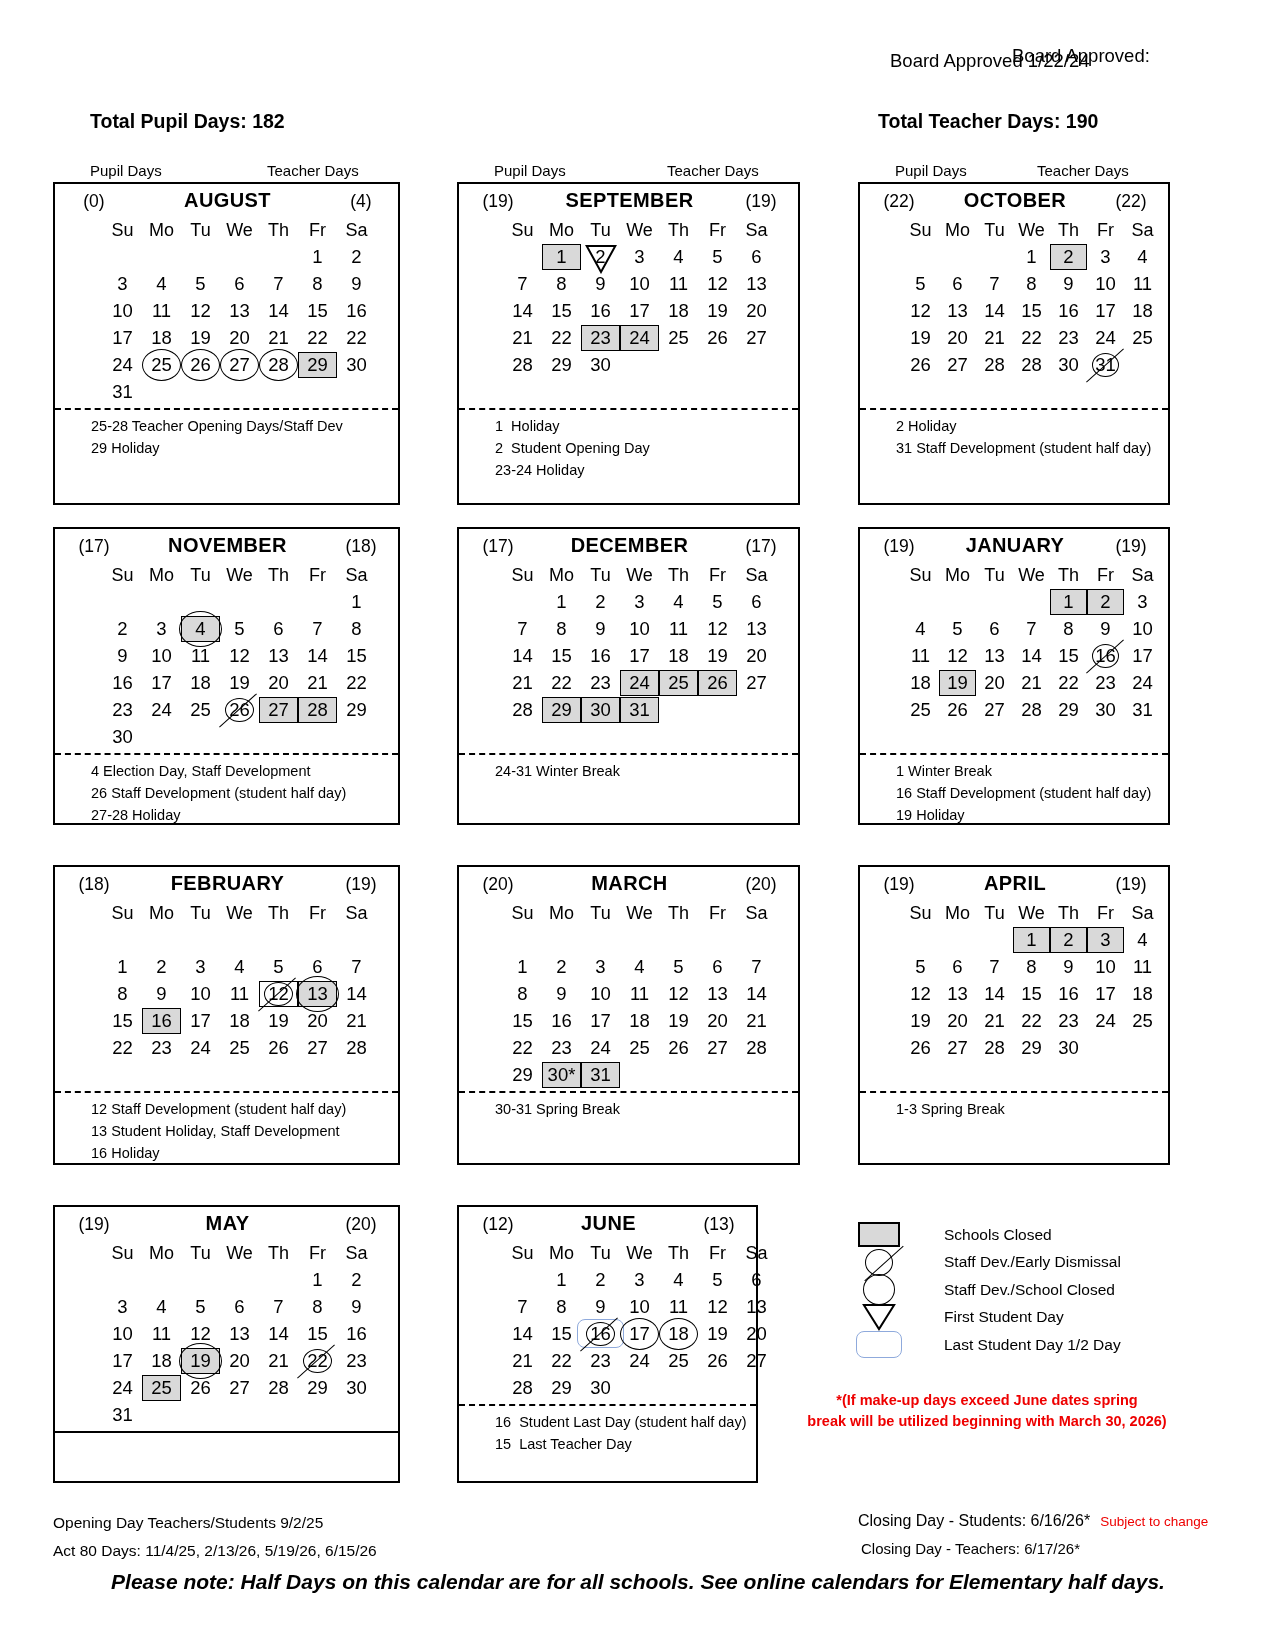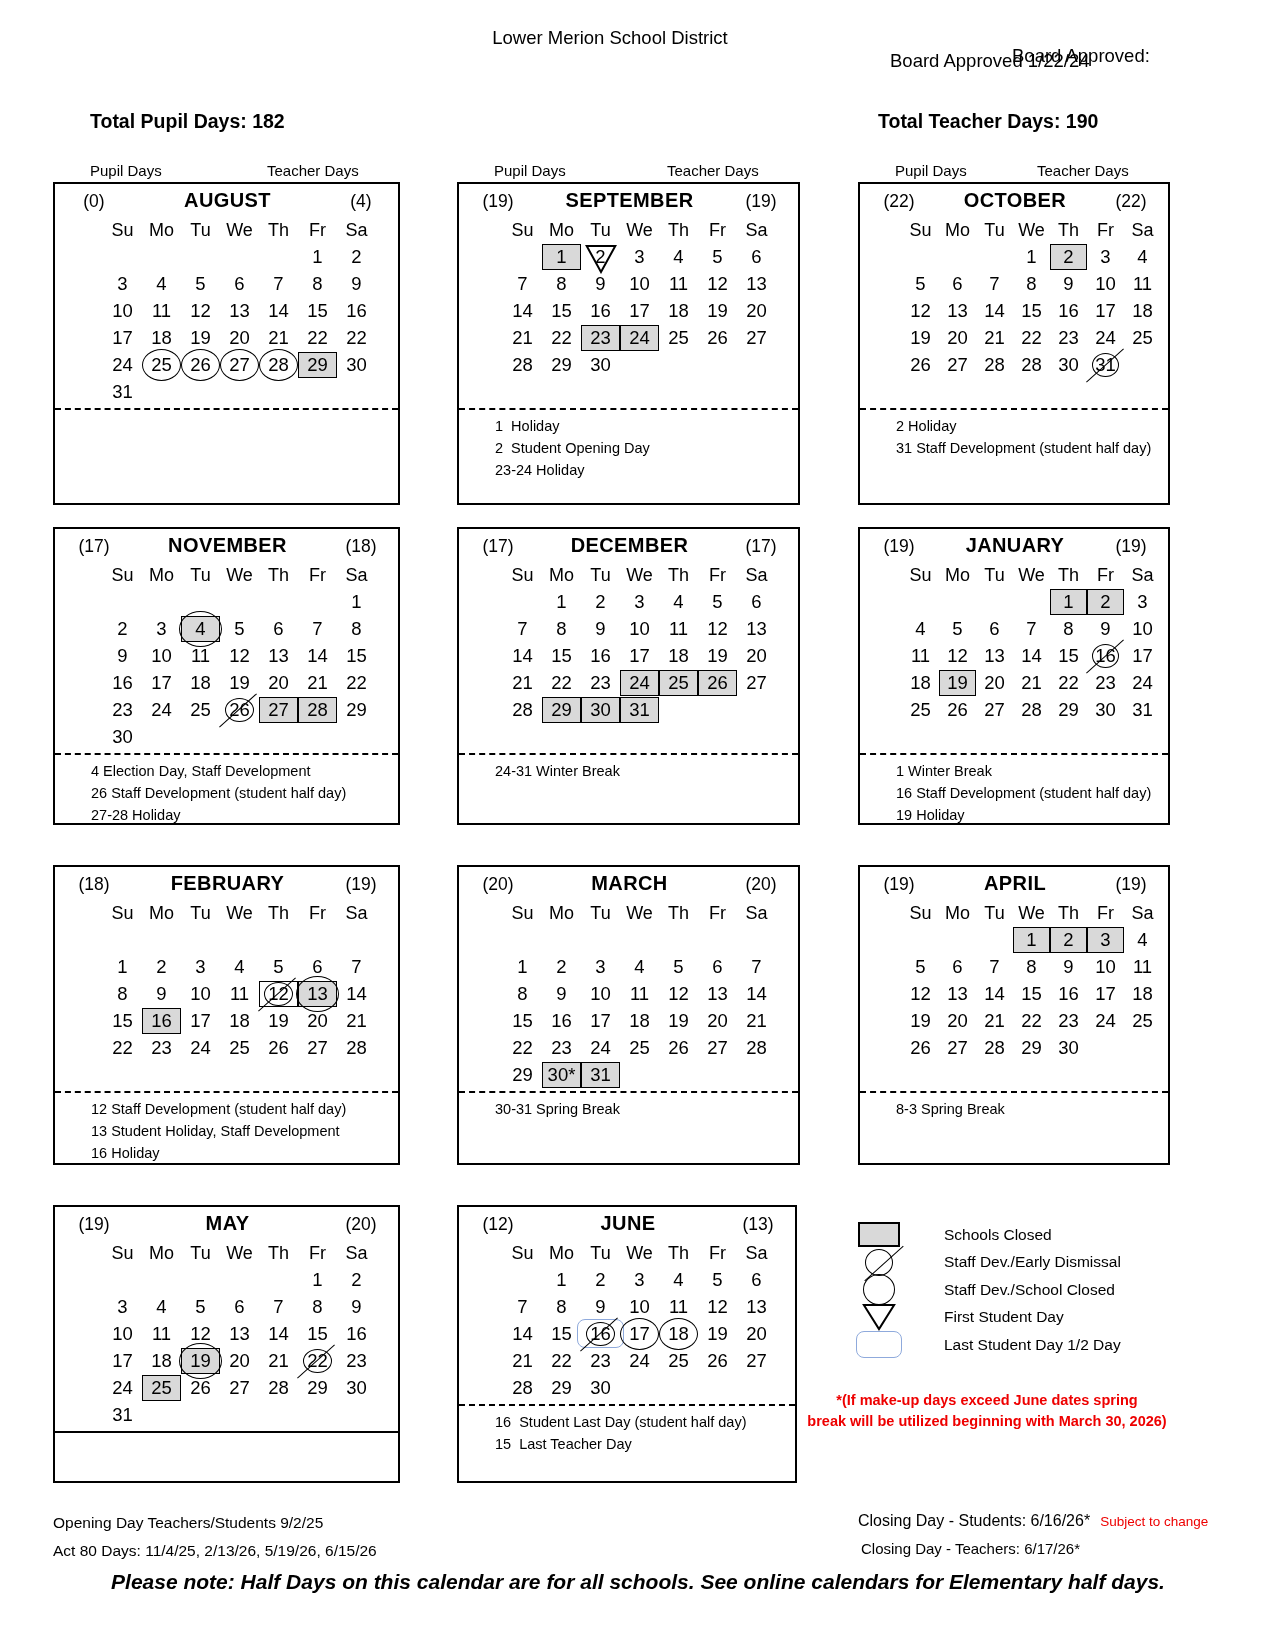--- a/index.html
+++ b/index.html
@@ -78,21 +78,20 @@
   .closing1 { left:858px; top:1512px; font-size:16px; }
   .closing2 { left:861px; top:1540px; font-size:15px; }
   .subject { color:var(--accent-red,#ee0000); font-size:13.5px; margin-left:10px; }
   .bottom-note { left:0; top:1570px; width:1276px; text-align:center;
                  font-weight:bold; font-style:italic; font-size:21px; }
 </style>
 </head>
 <body>
 
 <div class="abs title-block">
-  <div class="district">Lower Merion School District</div>
 </div>
 <div class="abs ba1">Board Approved 1/22/24</div>
 <div class="abs ba2">Board Approved:</div>
 <div class="abs total-pupil">Total Pupil Days:  182</div>
 <div class="abs total-teacher">Total Teacher Days:  190</div>
 
 <div id="labels-layer">
     <div class="abs col-label" style="left: 90px; top: 162px;">Pupil Days</div>
     <div class="abs col-label" style="left: 267px; top: 162px;">Teacher Days</div>
     <div class="abs col-label" style="left: 494px; top: 162px;">Pupil Days</div>
@@ -255,20 +254,21 @@
           </div>
           <div class="cell">
             <span class="num"></span>
           </div>
           <div class="cell">
             <span class="num"></span>
           </div>
         </div>
       </div>
       <div class="sep"></div>
+      <div class="notes"><div>25-28 Teacher Opening Days/Staff Dev</div><div>29 Holiday</div></div>
     </div>
     <div class="month" style="left: 457px; top: 182px; width: 343px; height: 323px;">
       <div class="mhead">
         <span class="pcount">(19)</span>
         <span class="mname">SEPTEMBER</span>
         <span class="tcount">(19)</span>
       </div>
       <div class="wdays" style="grid-template-columns: repeat(7, 39px); margin-left: 44px;">
         <span>Su</span>
         <span>Mo</span>
@@ -1417,21 +1417,21 @@
           </div>
           <div class="cell">
             <span class="num"></span>
           </div>
           <div class="cell">
             <span class="num"></span>
           </div>
         </div>
       </div>
       <div class="sep"></div>
-      <div class="notes"><div>8-3 Spring Break</div></div>
+      <div class="notes"><div>1-3 Spring Break</div></div>
     </div>
     <div class="month" style="left: 53px; top: 1205px; width: 347px; height: 278px;">
       <div class="mhead">
         <span class="pcount">(19)</span>
         <span class="mname">MAY</span>
         <span class="tcount">(20)</span>
       </div>
       <div class="wdays" style="grid-template-columns: repeat(7, 39px); margin-left: 48px;">
         <span>Su</span>
         <span>Mo</span>
@@ -1581,21 +1581,21 @@
           <div class="cell">
             <span class="num"></span>
           </div>
           <div class="cell">
             <span class="num"></span>
           </div>
         </div>
       </div>
       <div class="sep solid"></div>
     </div>
-    <div class="month" style="left: 457px; top: 1205px; width: 340px; height: 278px;">
+    <div class="month" style="left: 457px; top: 1205px; width: 301px; height: 278px;">
       <div class="mhead">
         <span class="pcount">(12)</span>
         <span class="mname">JUNE</span>
         <span class="tcount">(13)</span>
       </div>
       <div class="wdays" style="grid-template-columns: repeat(7, 39px); margin-left: 44px;">
         <span>Su</span>
         <span>Mo</span>
         <span>Tu</span>
         <span>We</span>

